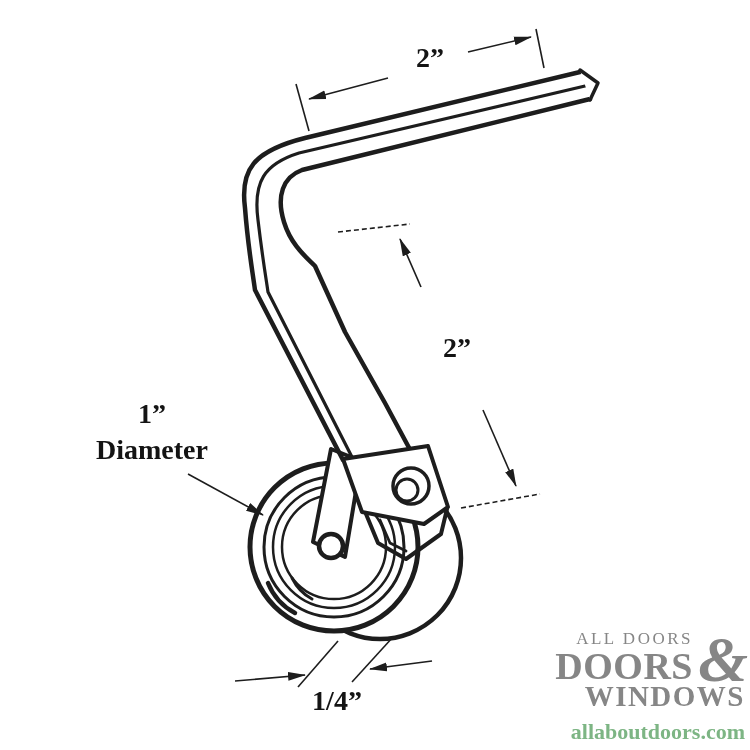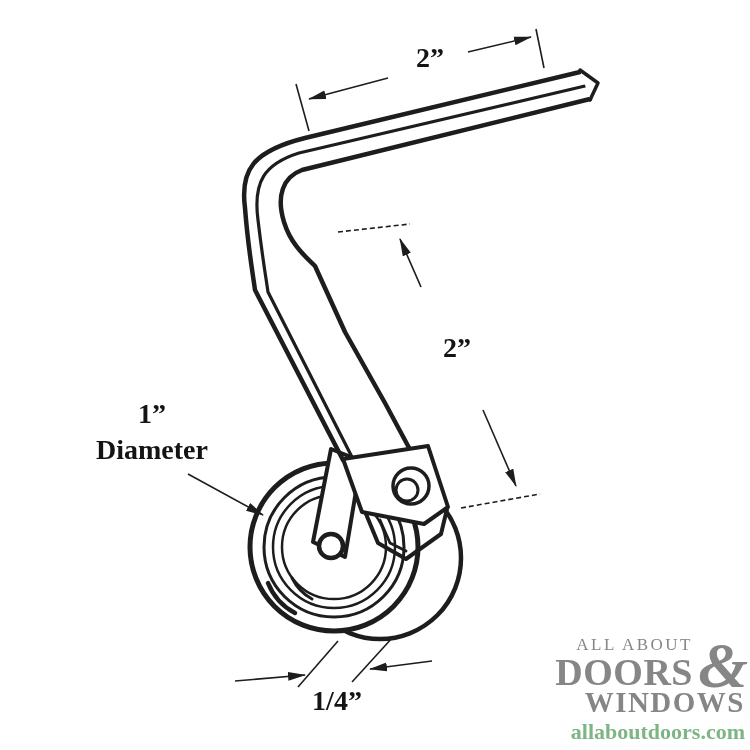--- a/index.html
+++ b/index.html
@@ -14,21 +14,21 @@
              fill:#141414;text-anchor:middle;}
   
   .logo{position:absolute;right:5px;bottom:6px;width:212px;text-align:right;
         color:#868686;line-height:1;}
   .logo-amp{position:absolute;right:-3px;top:-2px;font-size:64px;font-style:italic;
             font-weight:bold;color:#868686;}
   .logo-line1{font-size:17px;letter-spacing:2.5px;padding-right:52px;margin-bottom:3px;}
   .logo-line2{font-size:38px;font-weight:bold;letter-spacing:0.5px;padding-right:52px;
               line-height:0.88;}
   .logo-line3{font-size:29px;font-weight:bold;letter-spacing:1.5px;line-height:0.95;}
-  .logo-url{font-size:22px;font-weight:bold;color:#7db584;line-height:1.15;margin-top:2px;}
+  .logo-url{font-size:22px;font-weight:bold;color:#7db584;line-height:1.15;margin-top:8px;}
 </style>
 </head>
 <body>
 
 <div class="canvas">
 
   <svg width="750" height="750" viewBox="0 0 750 750">
     <defs>
       <marker id="arrow" viewBox="0 0 18 10" refX="17" refY="5" markerWidth="18" markerHeight="10" orient="auto" markerUnits="userSpaceOnUse">
         <path d="M18,5 L0,0.6 L0,9.4 Z" fill="#1d1d1d"></path>
@@ -102,19 +102,19 @@
       <line class="dim" x1="298" y1="687" x2="338" y2="641"></line>
       <line class="dim" x1="352" y1="682" x2="393" y2="637"></line>
       <line class="dim" x1="235" y1="681" x2="305" y2="675" marker-end="url(#arrow)"></line>
       <line class="dim" x1="432" y1="661" x2="370" y2="669" marker-end="url(#arrow)"></line>
       <text class="dim-label" x="337" y="710">1/4”</text>
     </g>
   </svg>
 
   <div class="logo">
     <div class="logo-amp">&amp;</div>
-    <div class="logo-line1">ALL ABOUT</div>
+    <div class="logo-line1">ALL DOORS</div>
     <div class="logo-line2">DOORS</div>
     <div class="logo-line3">WINDOWS</div>
     <div class="logo-url">allaboutdoors.com</div>
   </div>
 
 </div>
 
 </body></html>

